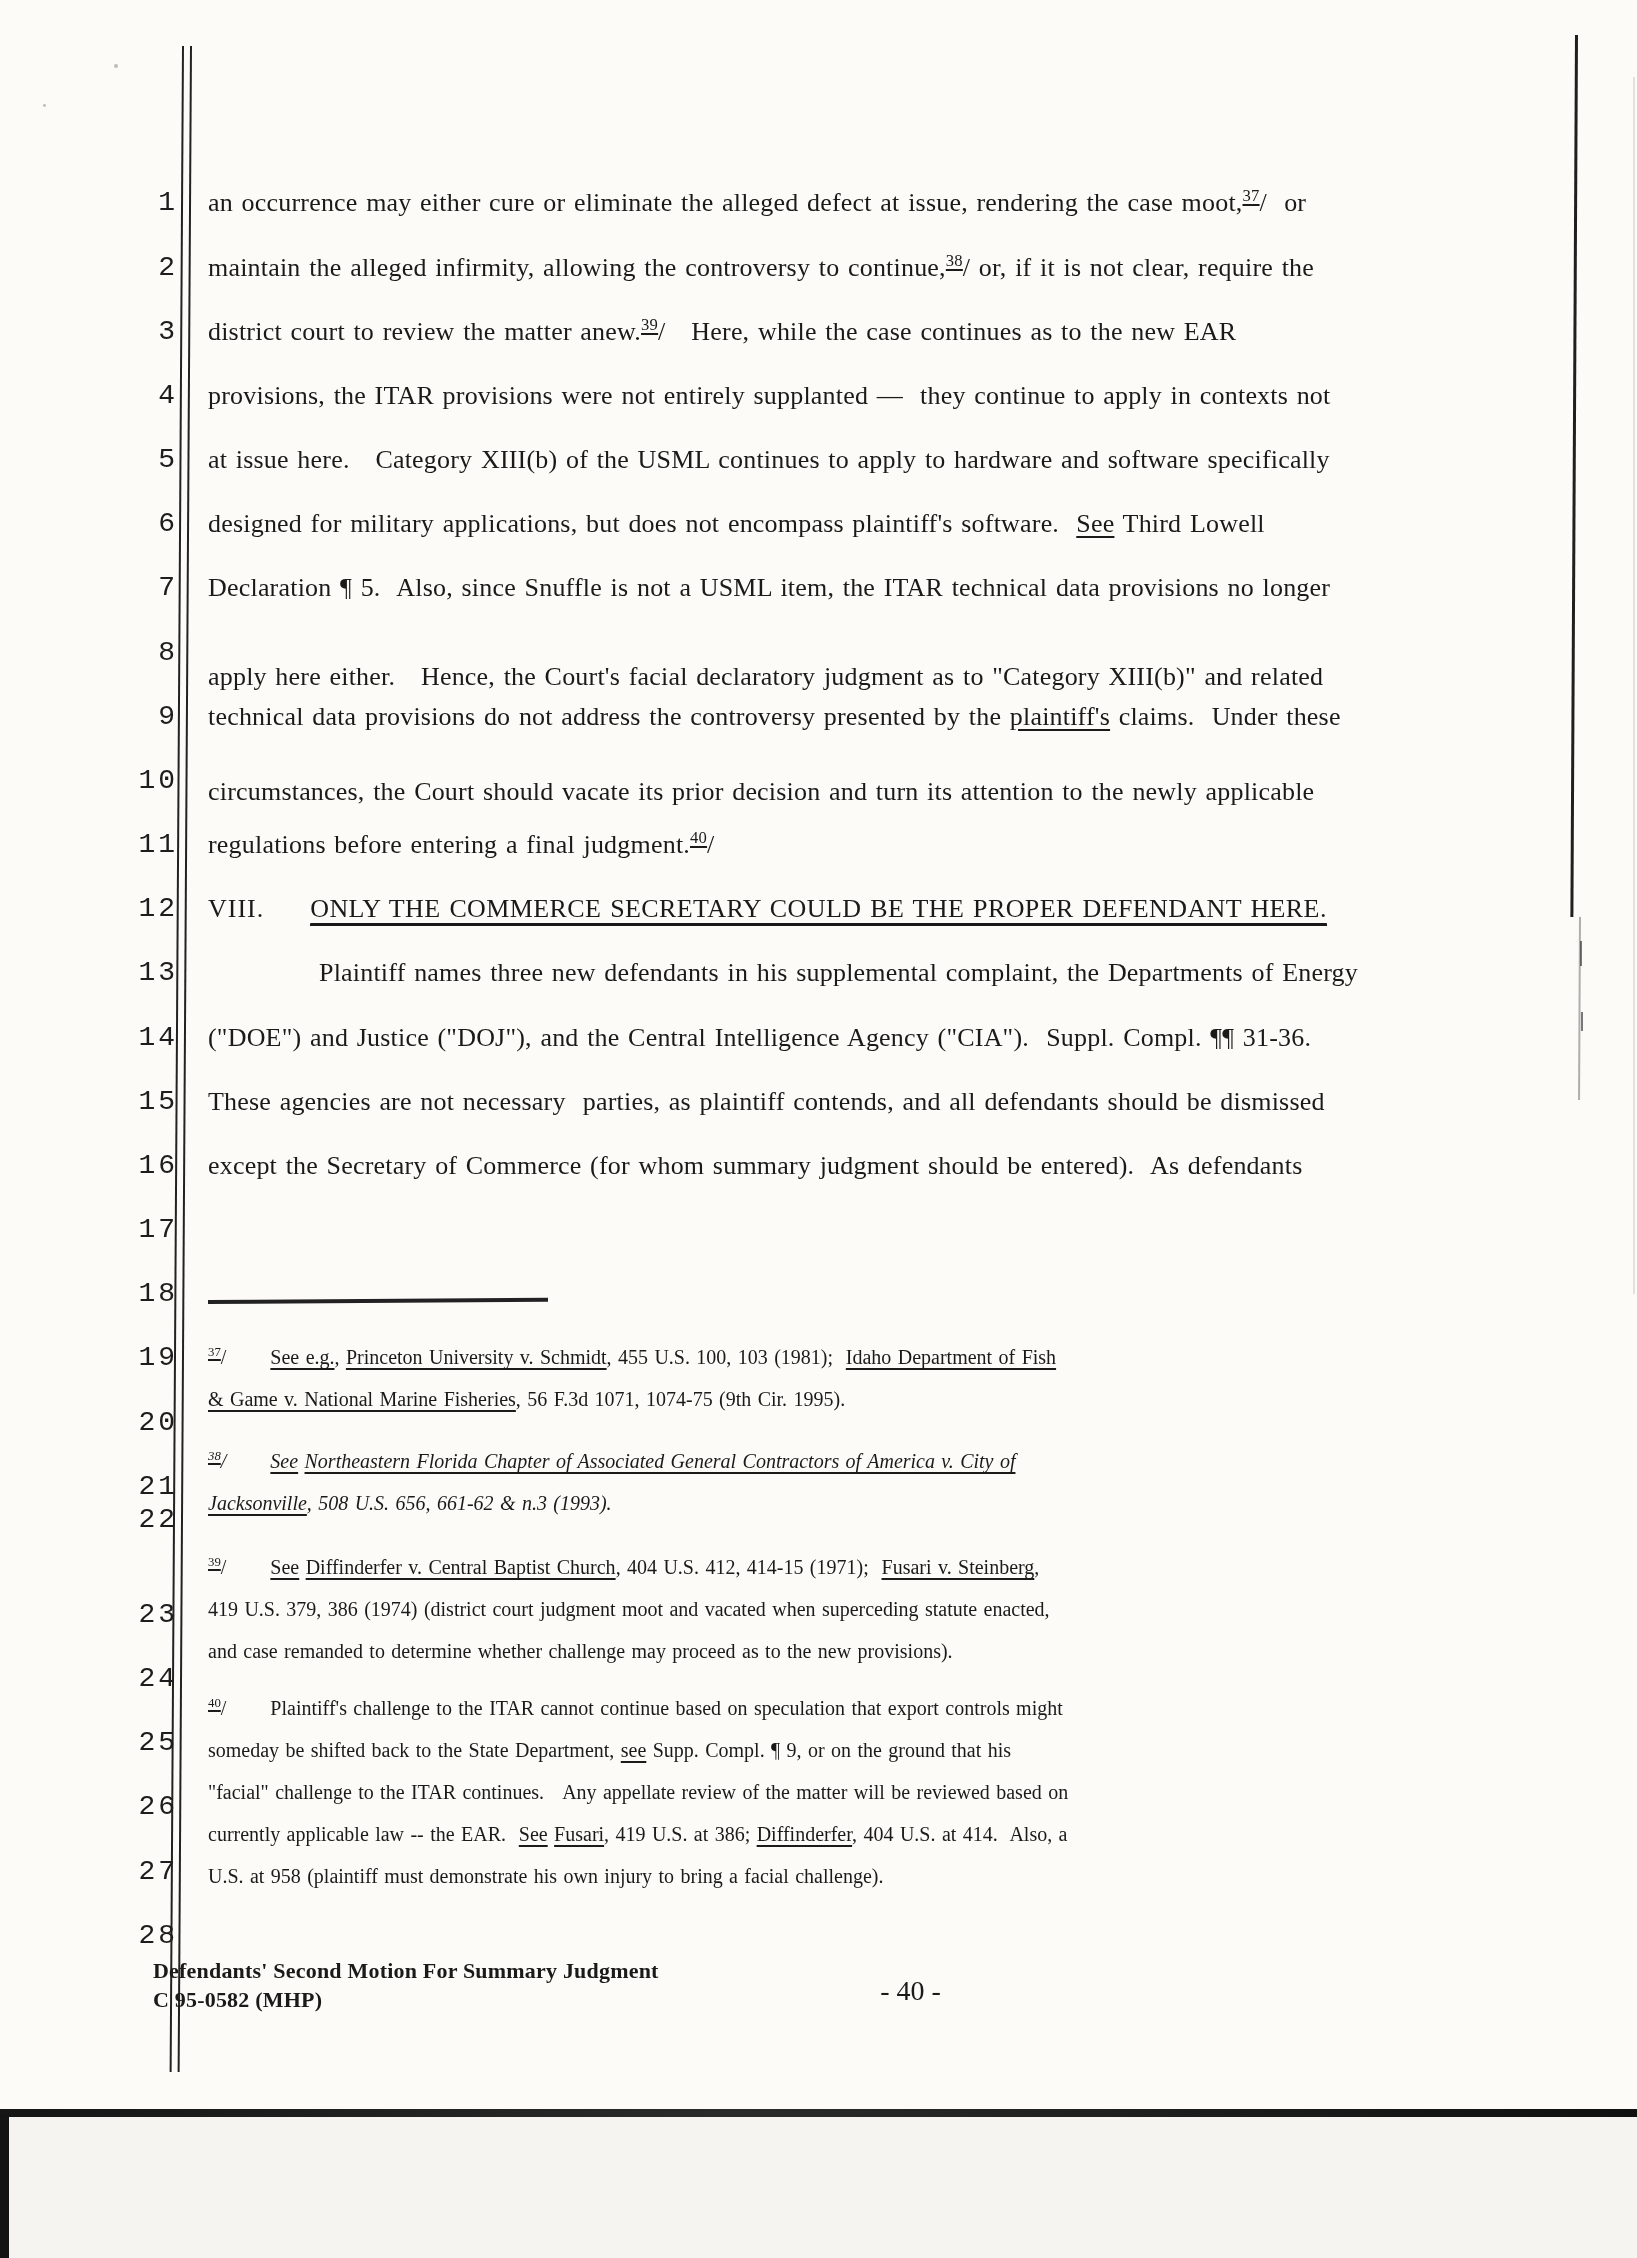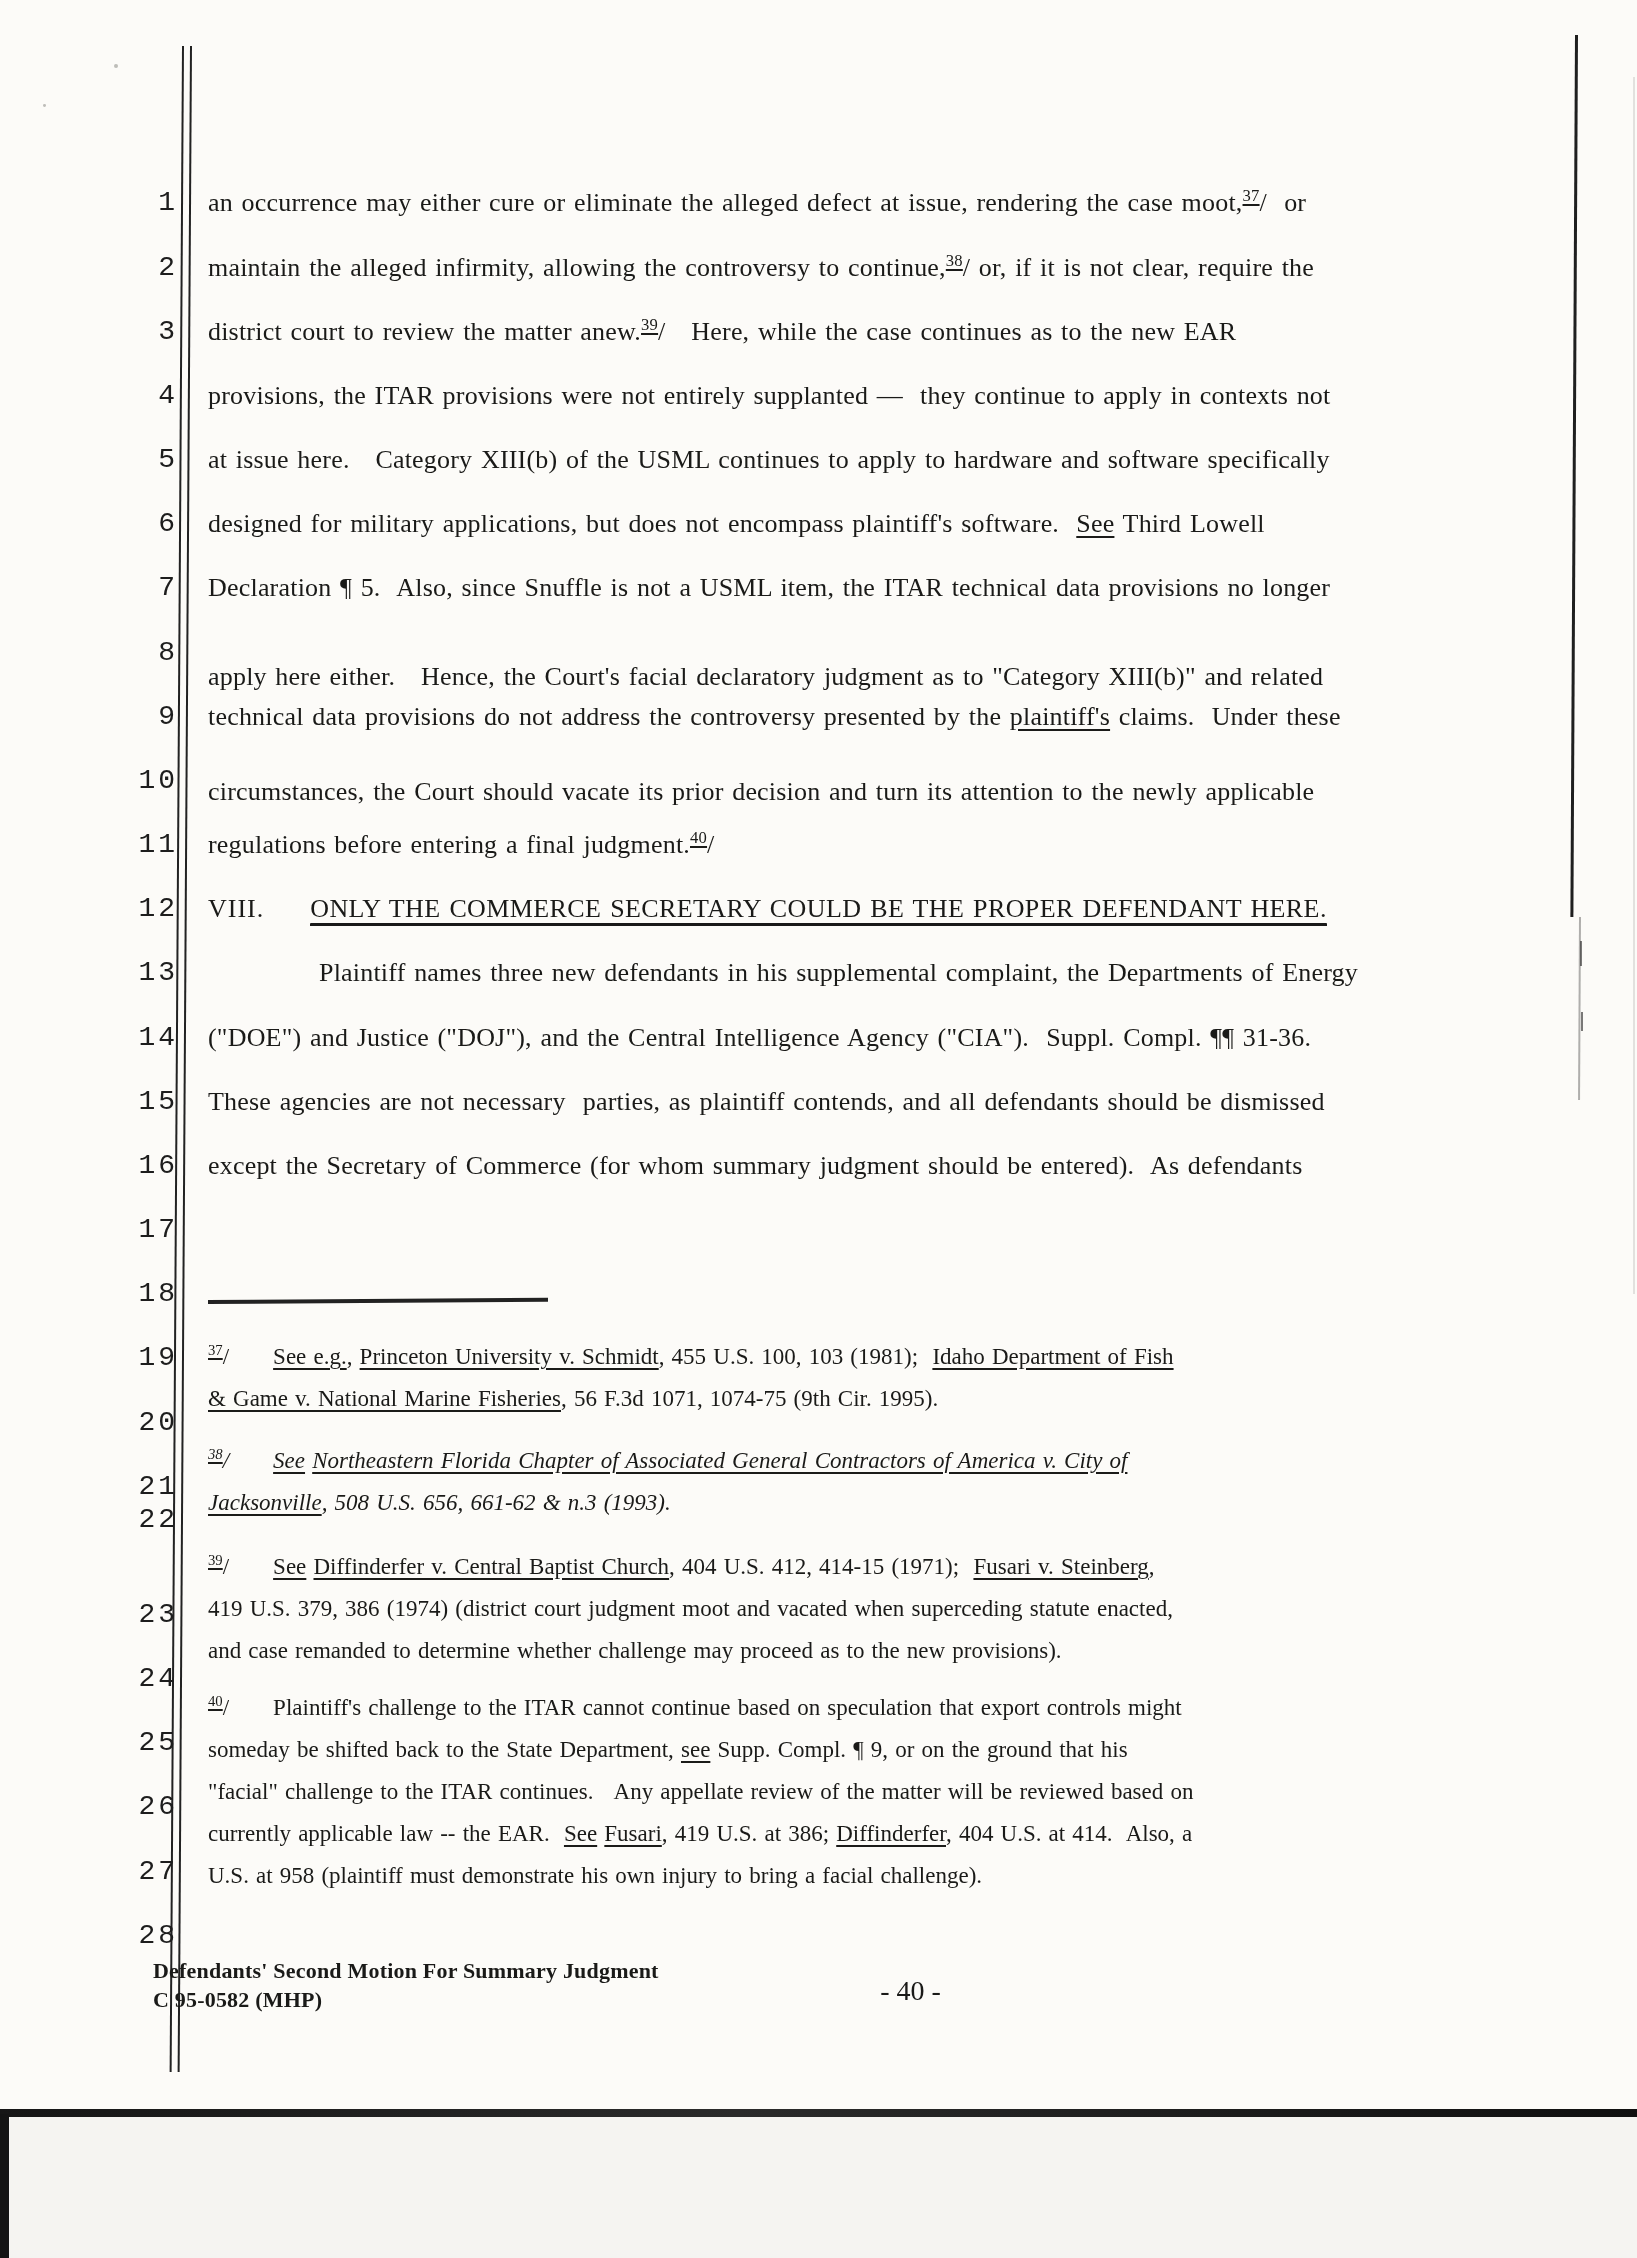--- a/index.html
+++ b/index.html
@@ -43,21 +43,21 @@
   .u{text-decoration:underline;text-decoration-thickness:2.4px;text-underline-offset:3.9px;
     text-decoration-color:#1b1b19;}
   sup{font-size:0.64em;line-height:0;}
   sup.u{text-underline-offset:2.9px;text-decoration-thickness:1.9px;}
   .fn-gap{margin-right:44px;}
 
   
   #footnote-separator{position:absolute;left:208px;top:1300px;width:340px;height:3.9px;background:#222;
     transform:rotate(-0.4deg);transform-origin:left center;}
   .footnote{position:absolute;left:208px;}
-  .fn-line{font-size:23px;line-height:42px;white-space:pre;word-spacing:1.4px;}
+  .fn-line{font-size:20px;line-height:42px;white-space:pre;word-spacing:1.4px;}
 
   
   .footer-line{position:absolute;left:153px;font-weight:bold;font-size:22px;white-space:pre;letter-spacing:0.2px;}
   #footer-title{top:1958px;}
   #footer-case{top:1987px;}
   #page-number{position:absolute;left:838px;top:1975px;width:145px;text-align:center;
     font-size:28px;white-space:pre;}
 
   .speck{position:absolute;background:#8a8a85;border-radius:50%;opacity:.55;}
 </style>

